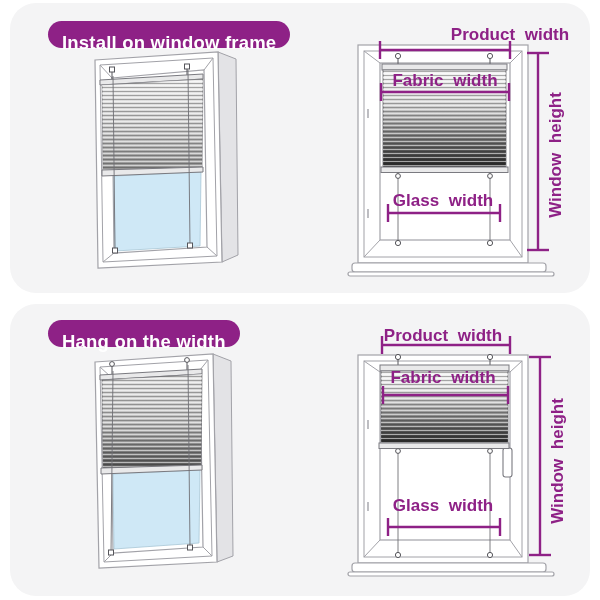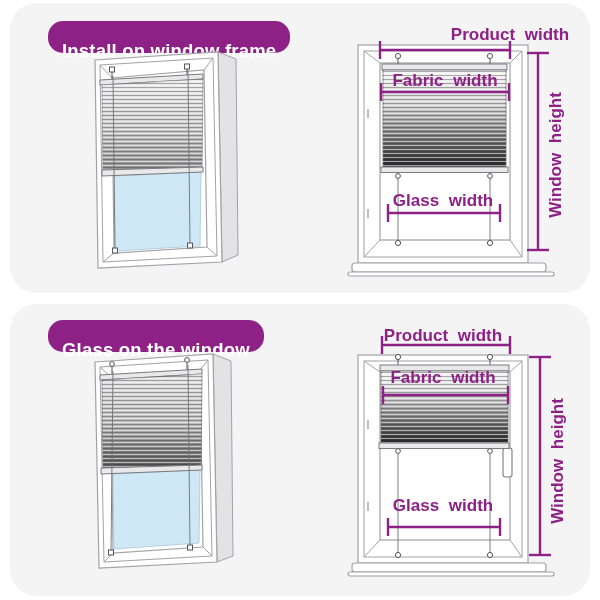--- a/index.html
+++ b/index.html
@@ -9,21 +9,21 @@
     --line:#a2a2a8;
   }
   *{margin:0;padding:0;box-sizing:border-box;}
   html,body{width:600px;height:600px;background:#ffffff;overflow:hidden;
     font-family:"Liberation Sans",sans-serif;}
   .stage{position:relative;width:600px;height:600px;background:#fff;}
   .panel{position:absolute;left:10px;width:580px;background:var(--panel-bg,#f4f4f5);
     border-radius:26px;}
   .panel-top{top:3px;height:290px;}
   .panel-bottom{top:304px;height:292px;}
-  .pill{position:absolute;height:27px;line-height:27px;padding:16px 14px;
+  .pill{position:absolute;height:27px;line-height:27px;padding:8px 14px;
     background:var(--accent,#8e2186);color:#fff;font-size:18.5px;font-weight:bold;
     border-radius:15px;white-space:nowrap;letter-spacing:.2px;}
   .dim-label{position:absolute;color:var(--accent,#8e2186);font-size:17px;
     font-weight:bold;text-align:center;white-space:nowrap;word-spacing:5px;
     width:120px;line-height:18px;}
   .dim-label.vert{width:130px;height:20px;transform:rotate(-90deg);}
   svg{position:absolute;overflow:visible;}
   .frame{fill:#ffffff;stroke:var(--line,#a2a2a8);stroke-width:1.2;}
   .frame-thin{fill:none;stroke:var(--line,#a2a2a8);stroke-width:1;}
   .depth{fill:#e3e3e6;stroke:var(--line,#a2a2a8);stroke-width:1;}
@@ -142,21 +142,21 @@
     </svg>
 
     <div class="dim-label" style="left:440px;top:23px;">Product width</div>
     <div class="dim-label" style="left:375px;top:69px;">Fabric width</div>
     <div class="dim-label" style="left:373px;top:189px;">Glass width</div>
     <div class="dim-label vert" style="left:482px;top:142px;">Window height</div>
   </div>
 
   <div class="panel panel-bottom">
 
-    <div class="pill" style="left:38px;top:16px;">Glass on the window</div>
+    <div class="pill" style="left:38px;top:16px;">Hang on the width</div>
 
     <svg style="left:70px;top:46px;" width="165" height="230" viewBox="0 0 165 230">
       <g>
         <polygon class="depth" points="133,4 151,11 153,206 137,212"></polygon>
         <polygon class="frame" points="15,12 133,4 137,212 19,218"></polygon>
         <polygon class="frame-thin" points="20,17 128,10 132,206 24,212"></polygon>
         <polygon class="frame" points="31,27 120,20 123,197 33,203"></polygon>
         <line class="bevel" x1="20" y1="17" x2="31" y2="27"></line>
         <line class="bevel" x1="128" y1="10" x2="120" y2="20"></line>
         <line class="bevel" x1="132" y1="206" x2="123" y2="197"></line>

